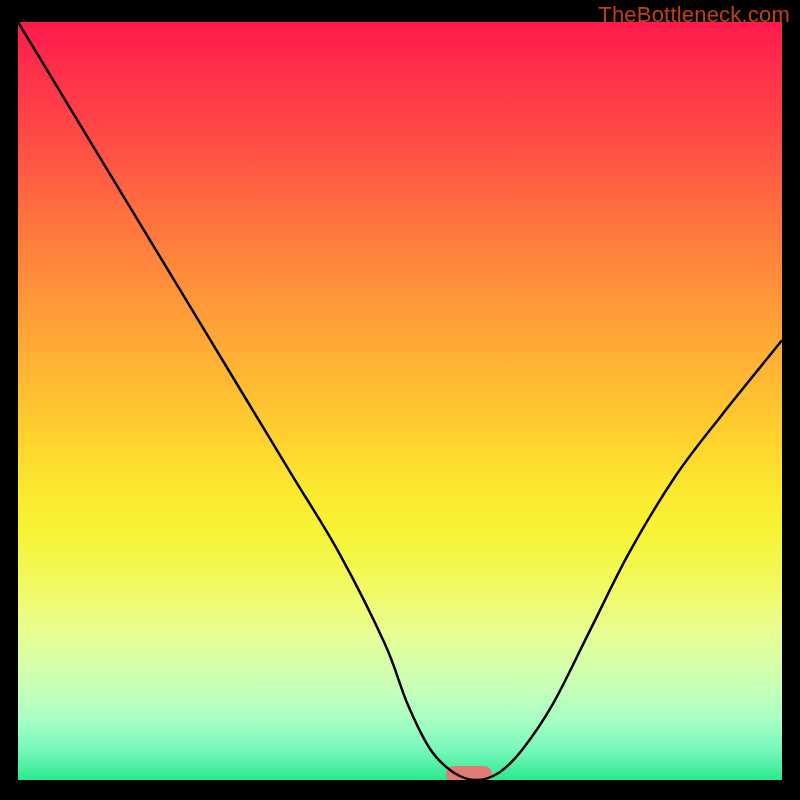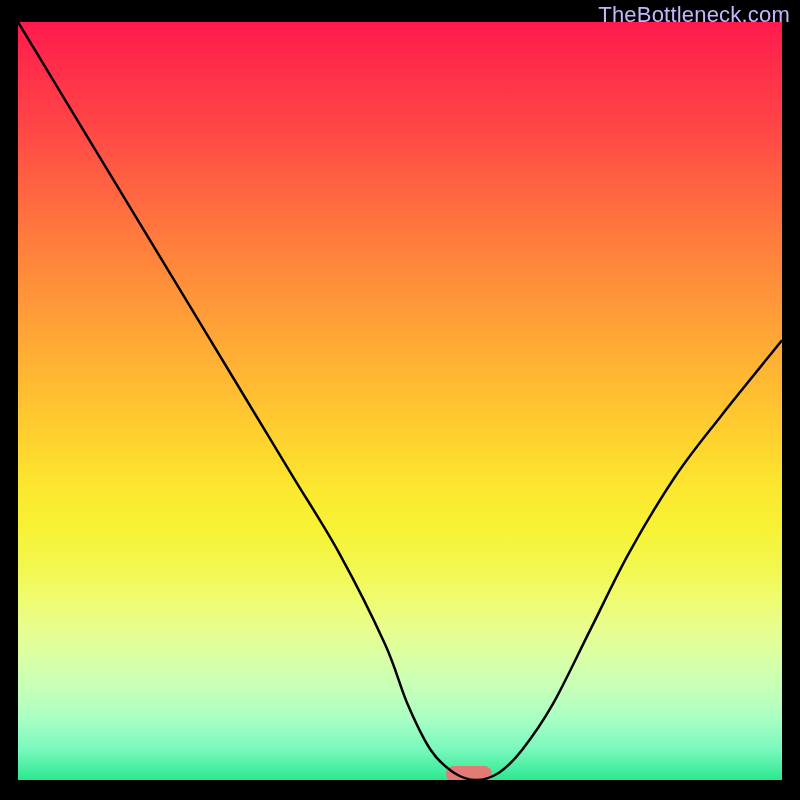--- a/index.html
+++ b/index.html
@@ -14,21 +14,21 @@
   .frame {
     position: relative;
     width: 800px;
     height: 800px;
     background: #000;
   }
   .watermark {
     position: absolute;
     top: 2px;
     right: 10px;
-    color: #c4b5fd;
+    color: #c2410c;
     font-size: 22px;
     font-weight: 400;
     letter-spacing: 0.2px;
     z-index: 20;
   }
   .plot-area {
     position: absolute;
     left: 18px;
     top: 22px;
     width: 764px;

